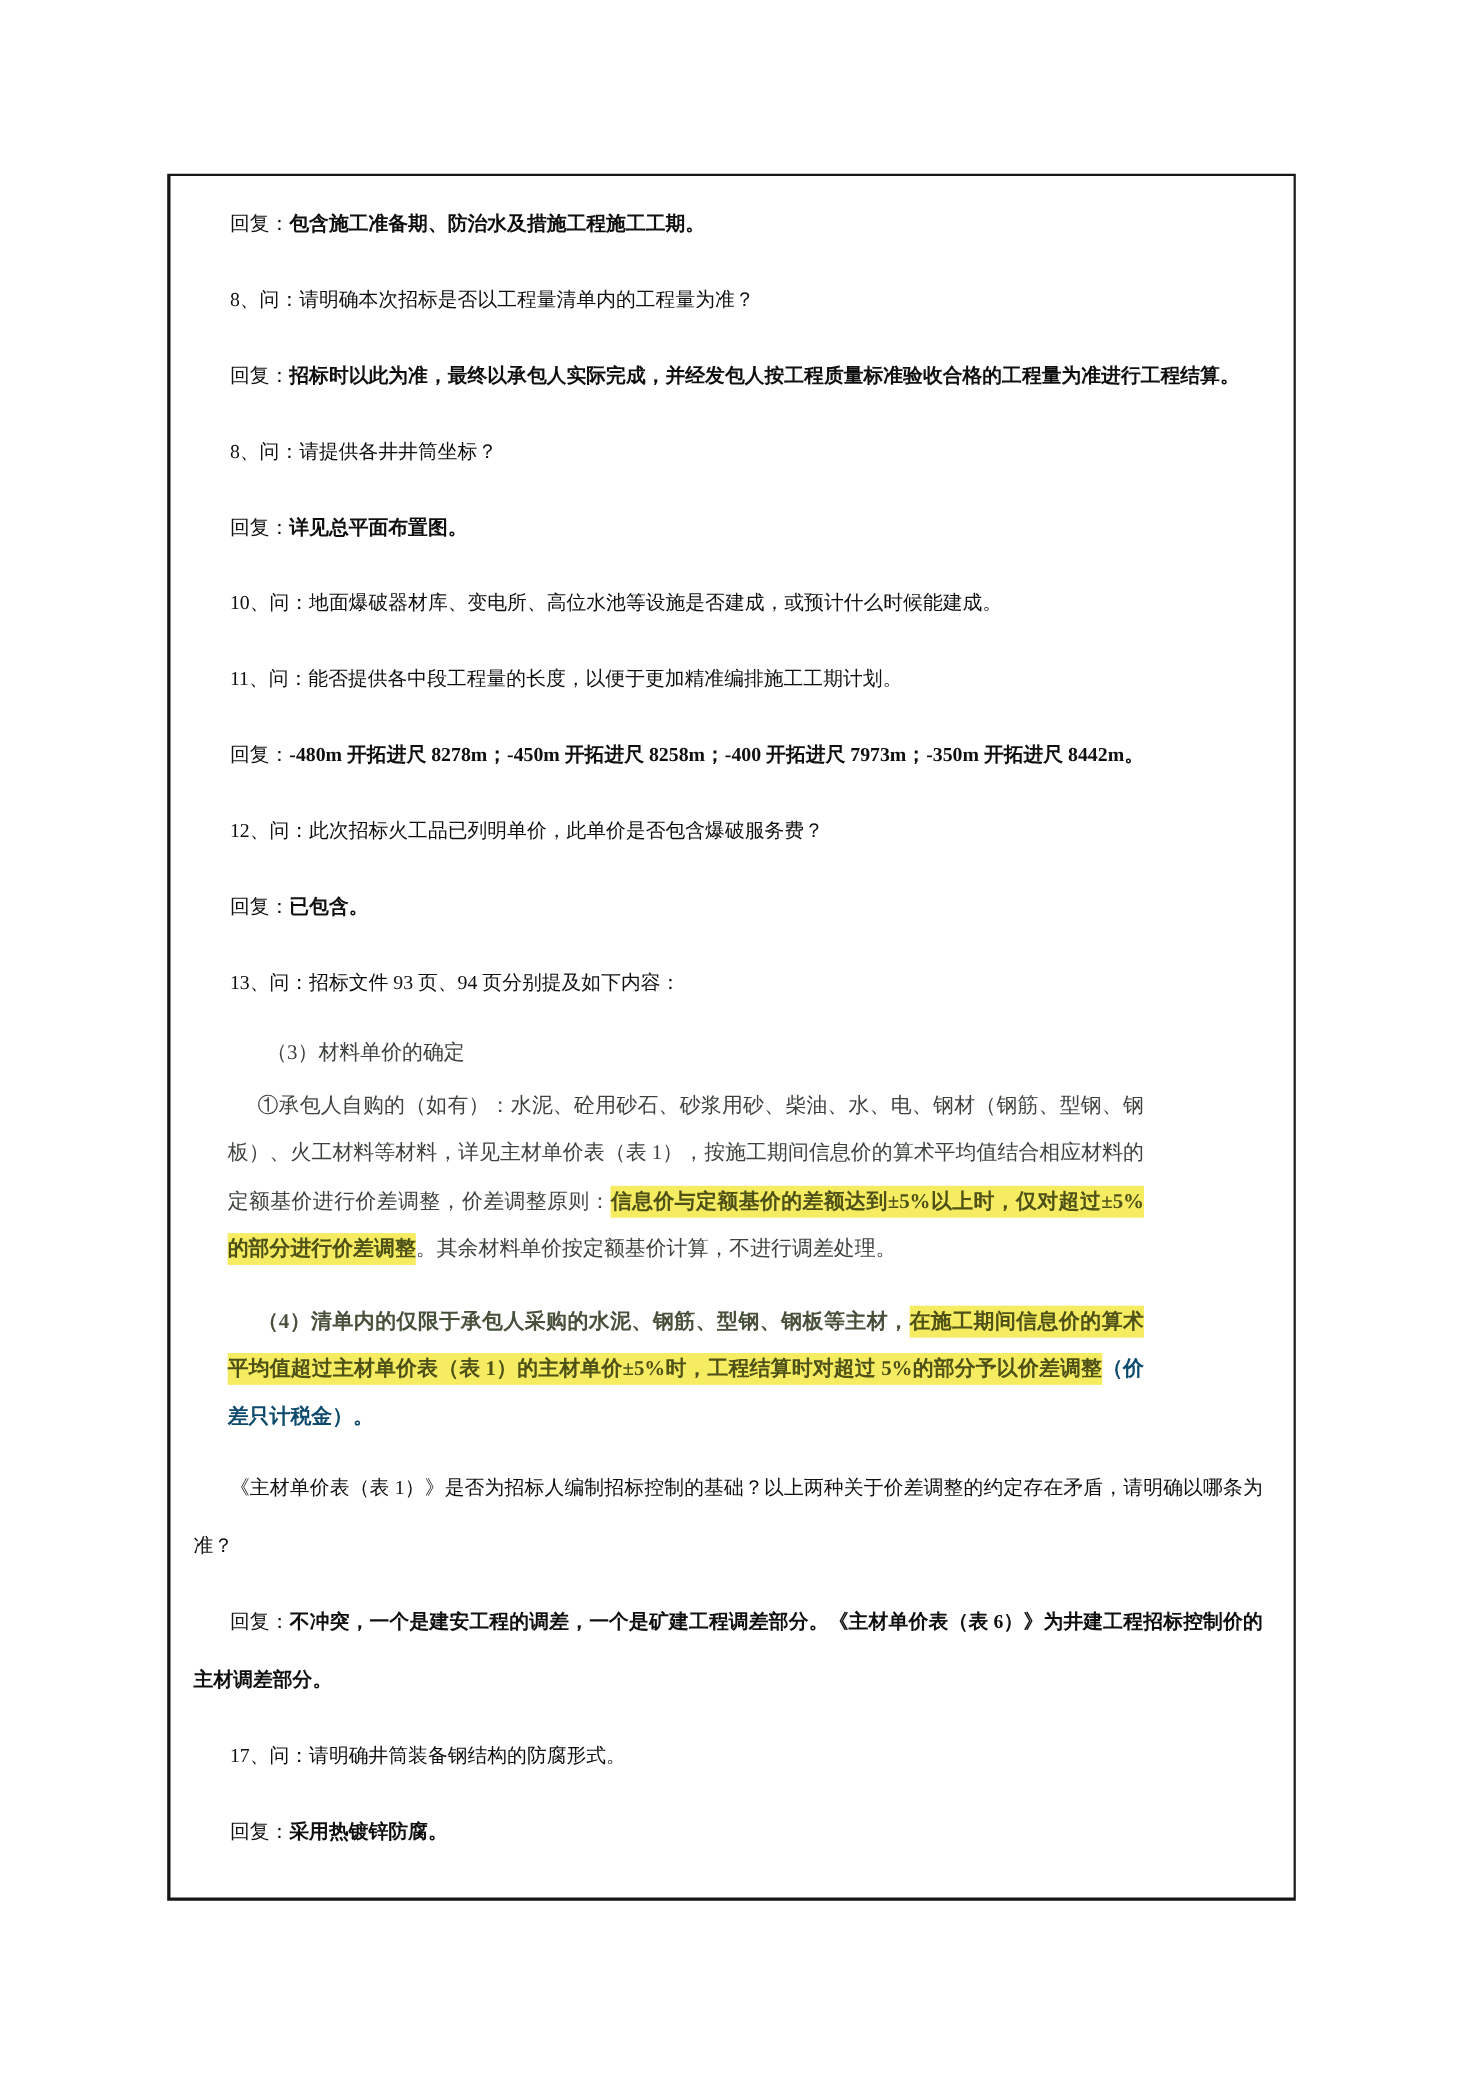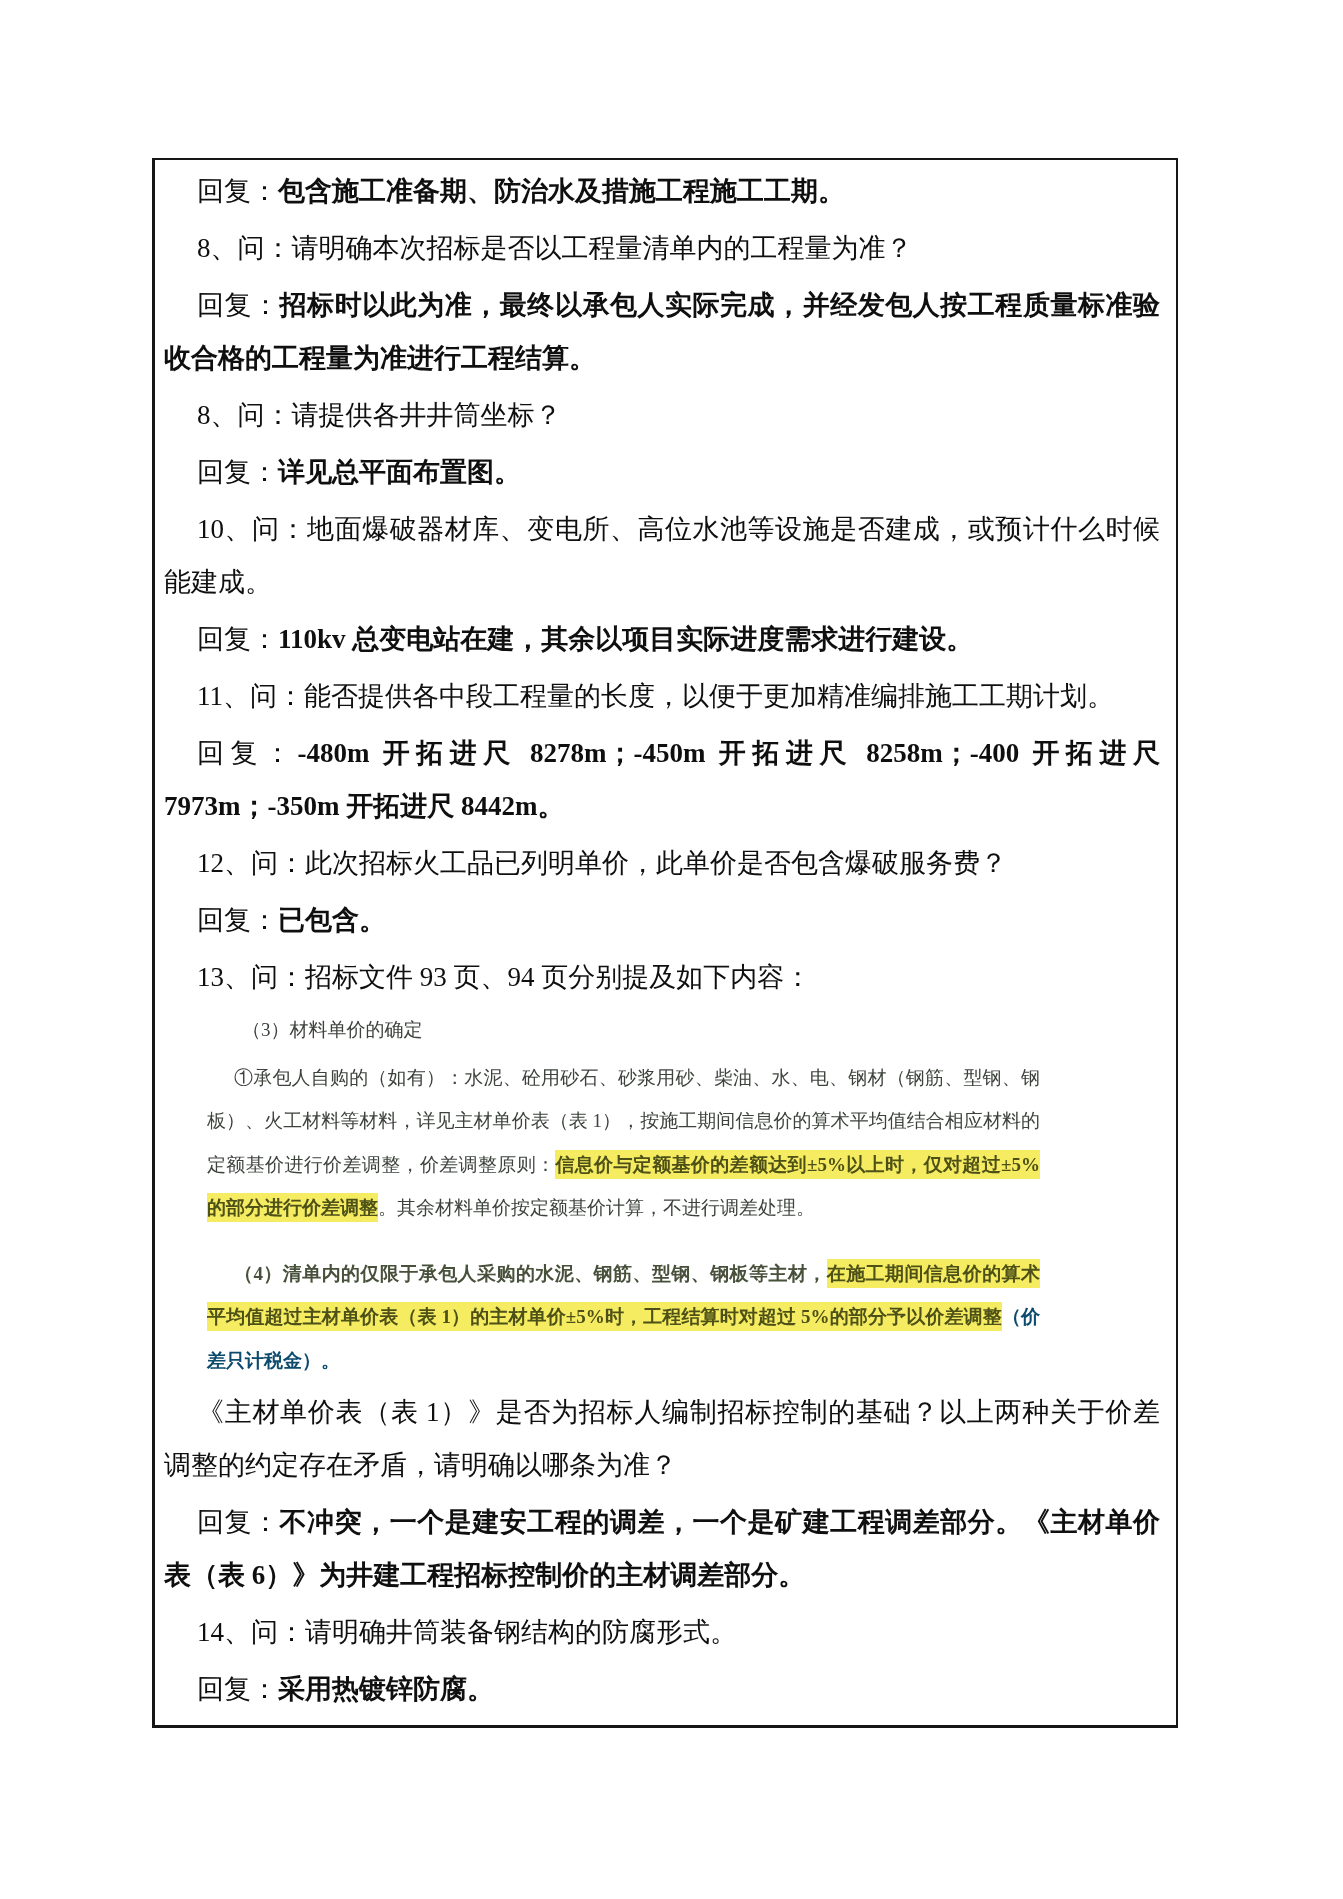--- a/index.html
+++ b/index.html
@@ -10,22 +10,22 @@
   }
   .qa-box{
     position:absolute;left:152px;top:158px;width:1026px;height:1570px;
     box-sizing:border-box;
     border:2px solid #161616;border-bottom-width:3px;border-left-width:3px;
     padding:1px 12px 0 5px;
     overflow:hidden;
     background:#ffffff;
   }
   p.line{
-    margin:4px;
-    font-size:27px;
+    margin:16px;
+    font-size:18px;
     line-height:53px;
     text-align:justify;
     text-indent:33px;
     color:#0f0f0f;
   }
   p.line .r-label{font-weight:400;}
   p.line .r-text{font-weight:700;}
   .gap-top{margin-top:28px;}
   
   .quote{
@@ -57,21 +57,20 @@
   <p class="line">8、问：请明确本次招标是否以工程量清单内的工程量为准？</p>
 
   <p class="line"><span class="r-label">回复：</span><span class="r-text">招标时以此为准，最终以承包人实际完成，并经发包人按工程质量标准验收合格的工程量为准进行工程结算。</span></p>
 
   <p class="line">8、问：请提供各井井筒坐标？</p>
 
   <p class="line"><span class="r-label">回复：</span><span class="r-text">详见总平面布置图。</span></p>
 
   <p class="line">10、问：地面爆破器材库、变电所、高位水池等设施是否建成，或预计什么时候能建成。</p>
 
-  <p class="line"><span class="r-label">回复：</span><span class="r-text">110kv 总变电站在建，其余以项目实际进度需求进行建设。</span></p>
 
   <p class="line">11、问：能否提供各中段工程量的长度，以便于更加精准编排施工工期计划。</p>
 
   <p class="line"><span class="r-label">回复：</span><span class="r-text">-480m 开拓进尺 8278m；-450m 开拓进尺 8258m；-400 开拓进尺 7973m；-350m 开拓进尺 8442m。</span></p>
 
   <p class="line">12、问：此次招标火工品已列明单价，此单价是否包含爆破服务费？</p>
 
   <p class="line"><span class="r-label">回复：</span><span class="r-text">已包含。</span></p>
 
   <p class="line">13、问：招标文件 93 页、94 页分别提及如下内容：</p>
@@ -79,17 +78,17 @@
   <div class="quote">
     <p class="q-head">（3）材料单价的确定</p>
     <p class="q-para"><span>①承包人自购的（如有）：水泥、砼用砂石、砂浆用砂、柴油、水、电、钢材（钢筋、型钢、钢板）、火工材料等材料，详见主材单价表（表 1），按施工期间信息价的算术平均值结合相应材料的定额基价进行价差调整，价差调整原则：</span><span class="hl">信息价与定额基价的差额达到±5%以上时，仅对超过±5%的部分进行价差调整</span><span>。其余材料单价按定额基价计算，不进行调差处理。</span></p>
     <p class="q-para q-para-4"><span>（4）清单内的仅限于承包人采购的水泥、钢筋、型钢、钢板等主材，</span><span class="hl">在施工期间信息价的算术平均值超过主材单价表（表 1）的主材单价±5%时，工程结算时对超过 5%的部分予以价差调整</span><span class="tail-green">（价差只计税金）。</span></p>
   </div>
 
   <p class="line gap-top">《主材单价表（表 1）》是否为招标人编制招标控制的基础？以上两种关于价差调整的约定存在矛盾，请明确以哪条为准？</p>
 
   <p class="line"><span class="r-label">回复：</span><span class="r-text">不冲突，一个是建安工程的调差，一个是矿建工程调差部分。《主材单价表（表 6）》为井建工程招标控制价的主材调差部分。</span></p>
 
-  <p class="line">14、问：请明确井筒装备钢结构的防腐形式。</p>
+  <p class="line">17、问：请明确井筒装备钢结构的防腐形式。</p>
 
   <p class="line"><span class="r-label">回复：</span><span class="r-text">采用热镀锌防腐。</span></p>
 
 </div>
 
 </body></html>

